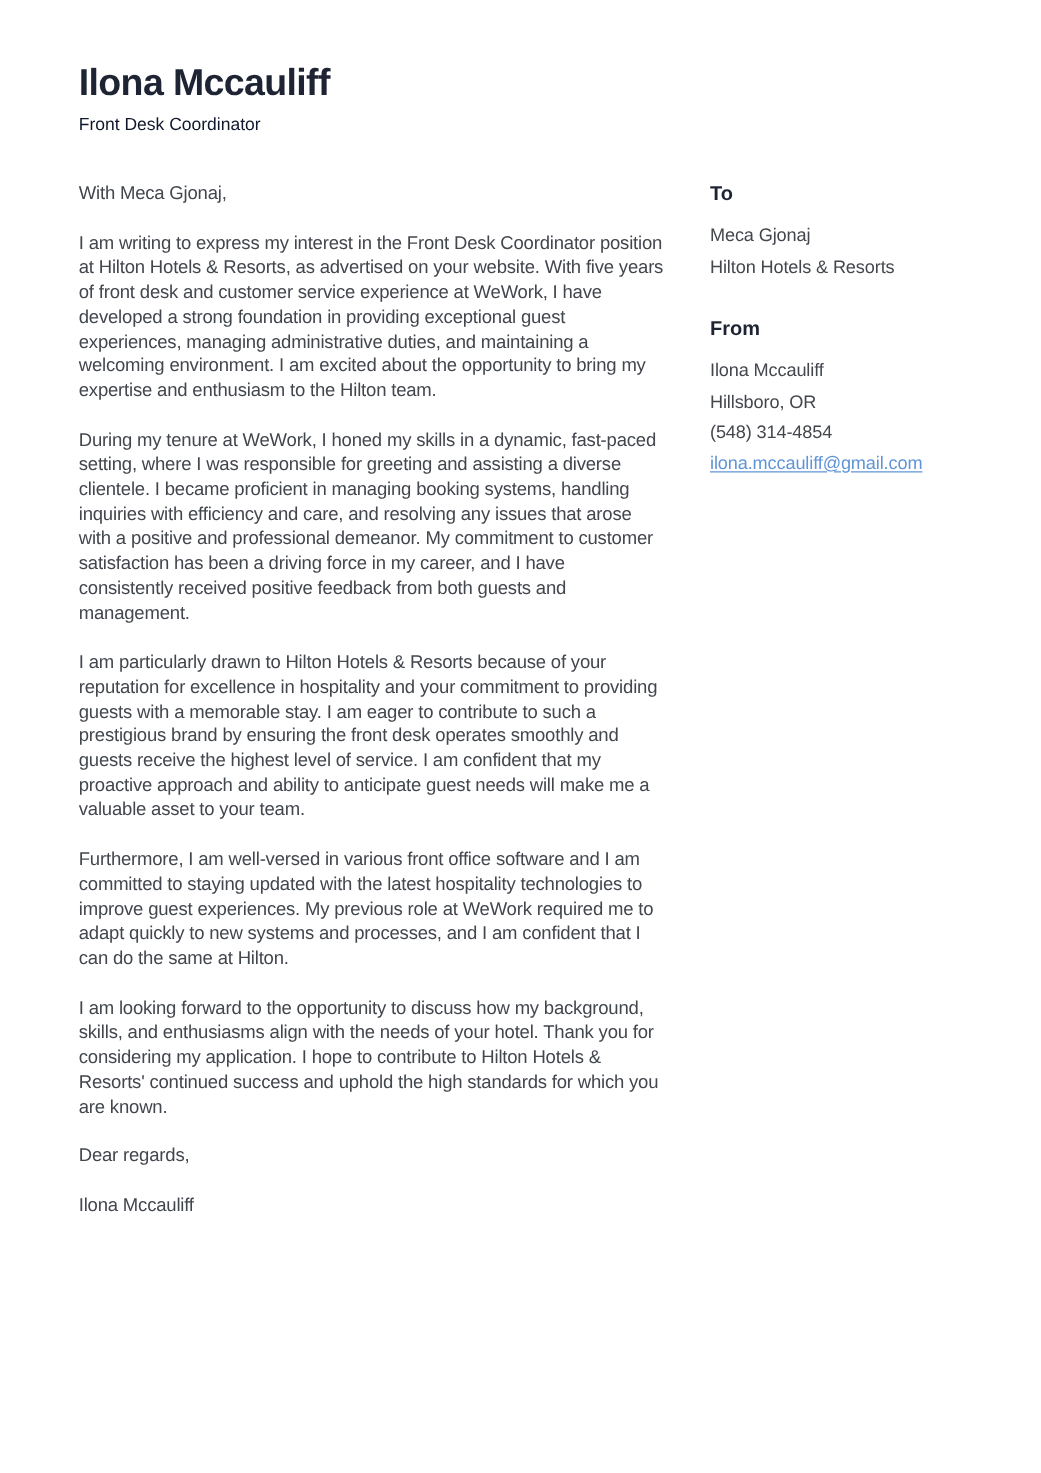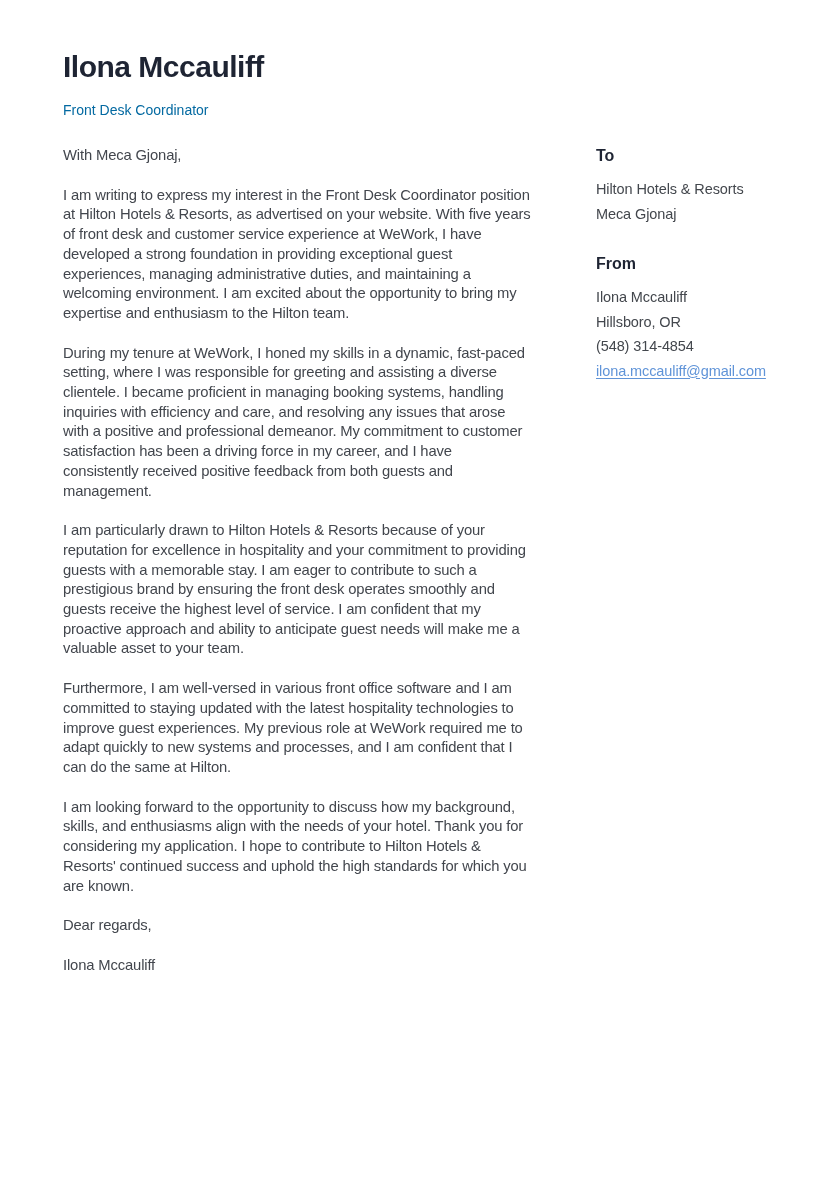--- a/index.html
+++ b/index.html
@@ -23,44 +23,44 @@
     top: 50px;
   }
   .doc-name {
     font-size: 30px;
     font-weight: 700;
     letter-spacing: -0.5px;
     color: #1e2433;
     line-height: 34px;
   }
   .doc-jobtitle {
-    margin-top: 17px;
+    margin-top: 6px;
     font-size: 14px;
-    color: #0369a1;
+    color: #0f172a;
     line-height: 18px;
   }
 
   
   .letter {
     position: absolute;
     left: 63px;
     top: 146px;
     width: 468px;
     font-size: 14.8px;
     letter-spacing: -0.15px;
     line-height: 19.7px;
     color: #42464d;
   }
   .letter p { margin: 0 0 20px 0; }
   .letter p:last-child { margin-bottom: 0; }
 
   
   .sidebar {
     position: absolute;
-    left: 596px;
+    left: 568px;
     top: 146px;
     width: 215px;
   }
   .sidebar .section-heading {
     font-size: 16px;
     font-weight: 700;
     color: #1e2433;
     line-height: 20px;
     margin-bottom: 11px;
   }
@@ -96,22 +96,22 @@
     <p>Furthermore, I am well-versed in various front office software and I am committed to staying updated with the latest hospitality technologies to improve guest experiences. My previous role at WeWork required me to adapt quickly to new systems and processes, and I am confident that I can do the same at Hilton.</p>
     <p>I am looking forward to the opportunity to discuss how my background, skills, and enthusiasms align with the needs of your hotel. Thank you for considering my application. I hope to contribute to Hilton Hotels &amp; Resorts' continued success and uphold the high standards for which you are known.</p>
     <p>Dear regards,</p>
     <p>Ilona Mccauliff</p>
   </main>
 
   <aside class="sidebar">
 
     <div class="section">
       <div class="section-heading">To</div>
+      <div class="item">Meca Gjonaj</div>
       <div class="item">Hilton Hotels &amp; Resorts</div>
-      <div class="item">Meca Gjonaj</div>
     </div>
 
     <div class="section">
       <div class="section-heading">From</div>
       <div class="item">Ilona Mccauliff</div>
       <div class="item">Hillsboro, OR</div>
       <div class="item">(548) 314-4854</div>
       <div class="item">
         <a class="email-link">ilona.mccauliff@gmail.com</a>
       </div>

